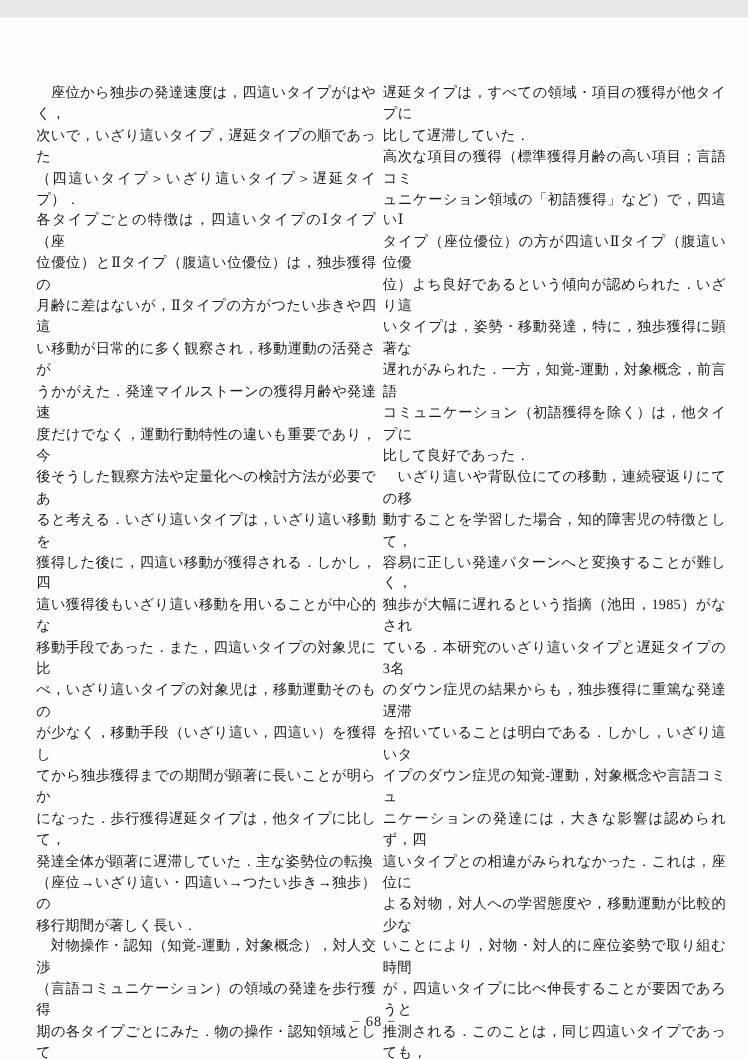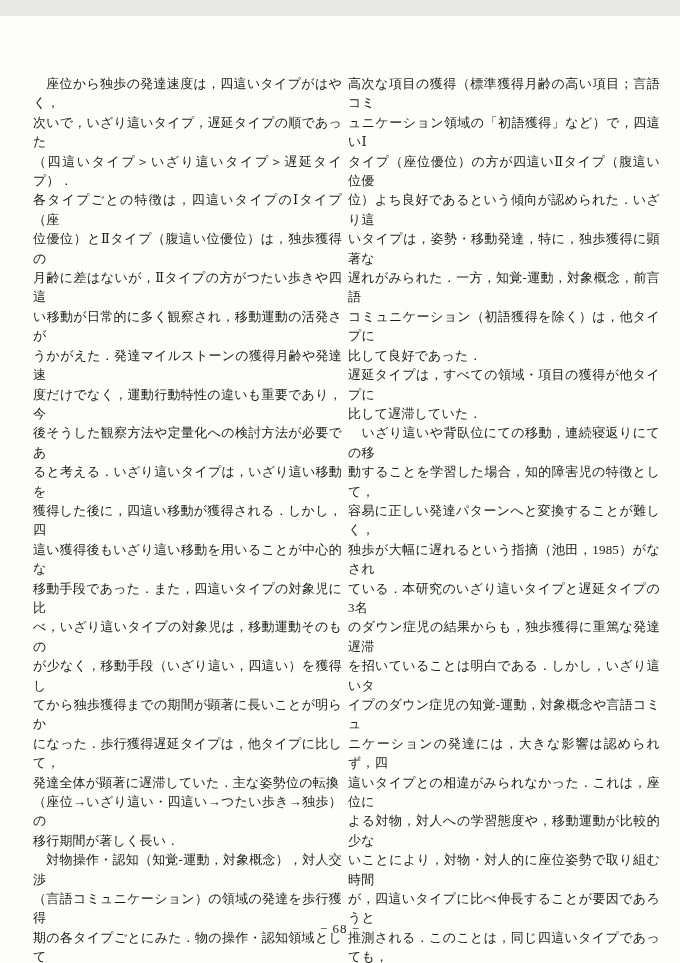--- a/index.html
+++ b/index.html
@@ -87,30 +87,30 @@
 ンの発達は，初語獲得をのぞく前言語コミュニケーシ
 ョンの項目でいざり這いタイプの方が四這いタイプよ
 り良好な発達を示した．一方，初語獲得においては，
 四這いⅠタイプが，最もはやい獲得を示し，次いで，
 いざり這いタイプ，四這いⅡタイプ，遅延タイプの順
 であった．</p>
 
   </div>
 
   <div class="column column-right">
+    <p class="para">遅延タイプは，すべての領域・項目の獲得が他タイプに
+比して遅滞していた．</p>
     <p class="para">高次な項目の獲得（標準獲得月齢の高い項目；言語コミ
 ュニケーション領域の「初語獲得」など）で，四這いⅠ
 タイプ（座位優位）の方が四這いⅡタイプ（腹這い位優
 位）よち良好であるという傾向が認められた．いざり這
 いタイプは，姿勢・移動発達，特に，独歩獲得に顕著な
 遅れがみられた．一方，知覚-運動，対象概念，前言語
 コミュニケーション（初語獲得を除く）は，他タイプに
 比して良好であった．</p>
-    <p class="para">遅延タイプは，すべての領域・項目の獲得が他タイプに
-比して遅滞していた．</p>
     <p class="para">　いざり這いや背臥位にての移動，連続寝返りにての移
 動することを学習した場合，知的障害児の特徴として，
 容易に正しい発達パターンへと変換することが難しく，
 独歩が大幅に遅れるという指摘（池田，1985）がなされ
 ている．本研究のいざり這いタイプと遅延タイプの3名
 のダウン症児の結果からも，独歩獲得に重篤な発達遅滞
 を招いていることは明白である．しかし，いざり這いタ
 イプのダウン症児の知覚-運動，対象概念や言語コミュ
 ニケーションの発達には，大きな影響は認められず，四
 這いタイプとの相違がみられなかった．これは，座位に

